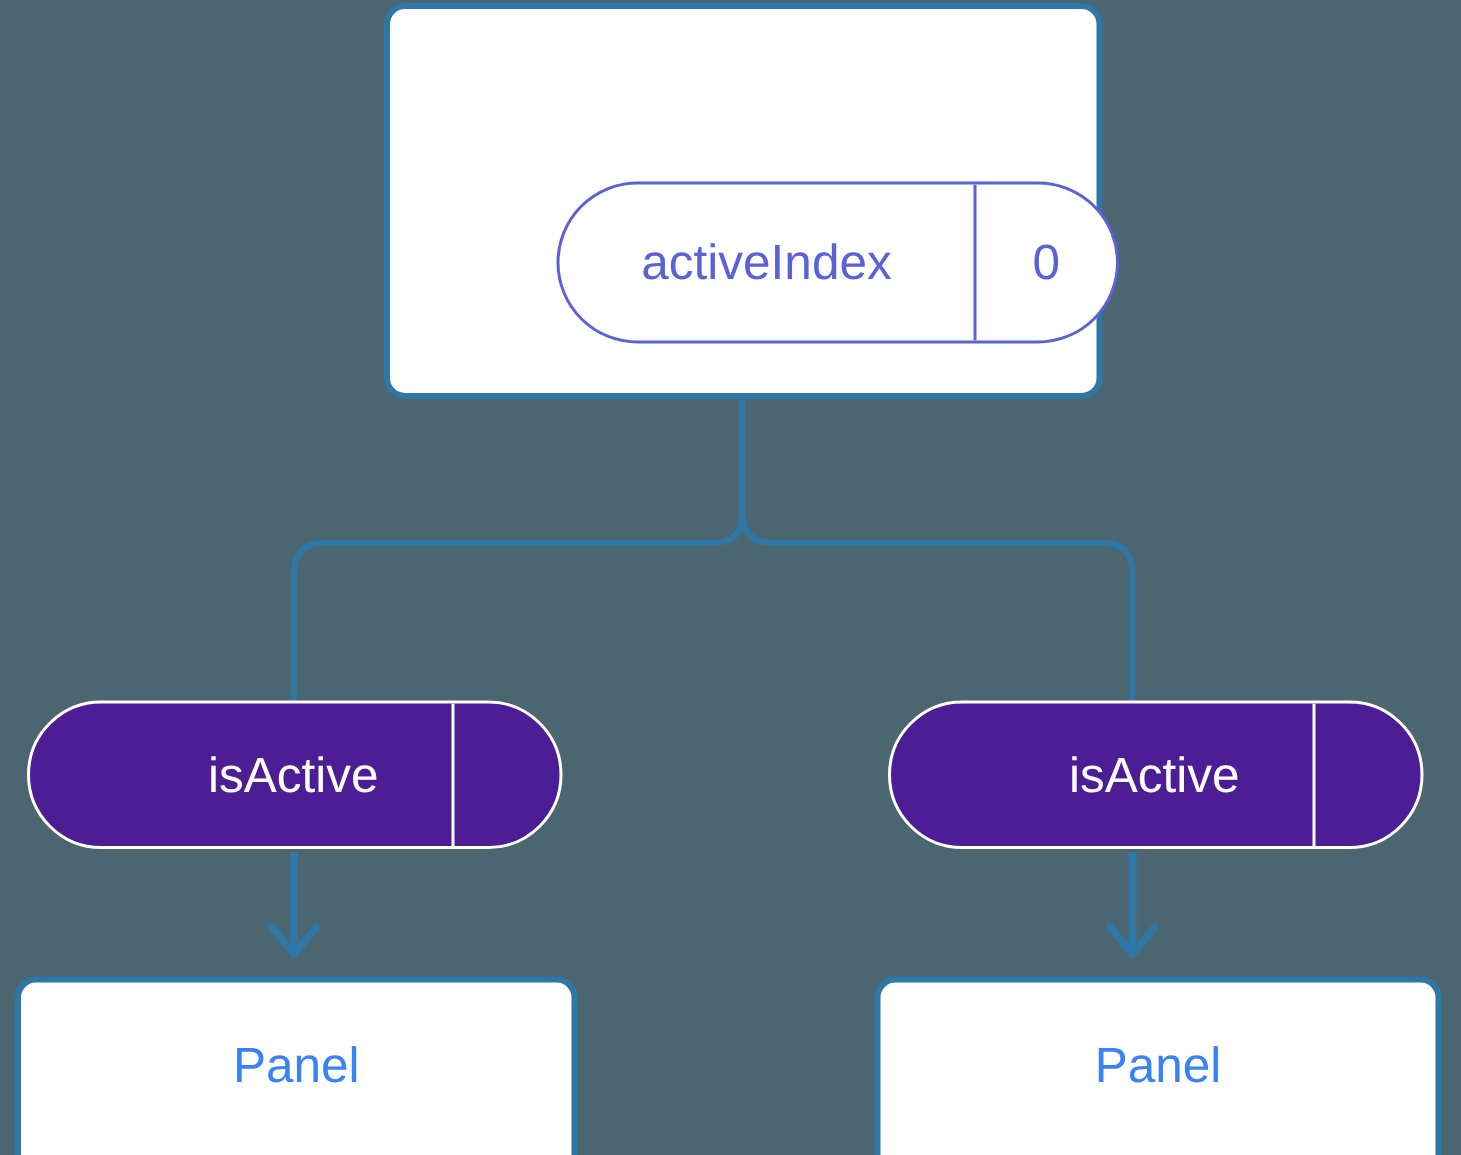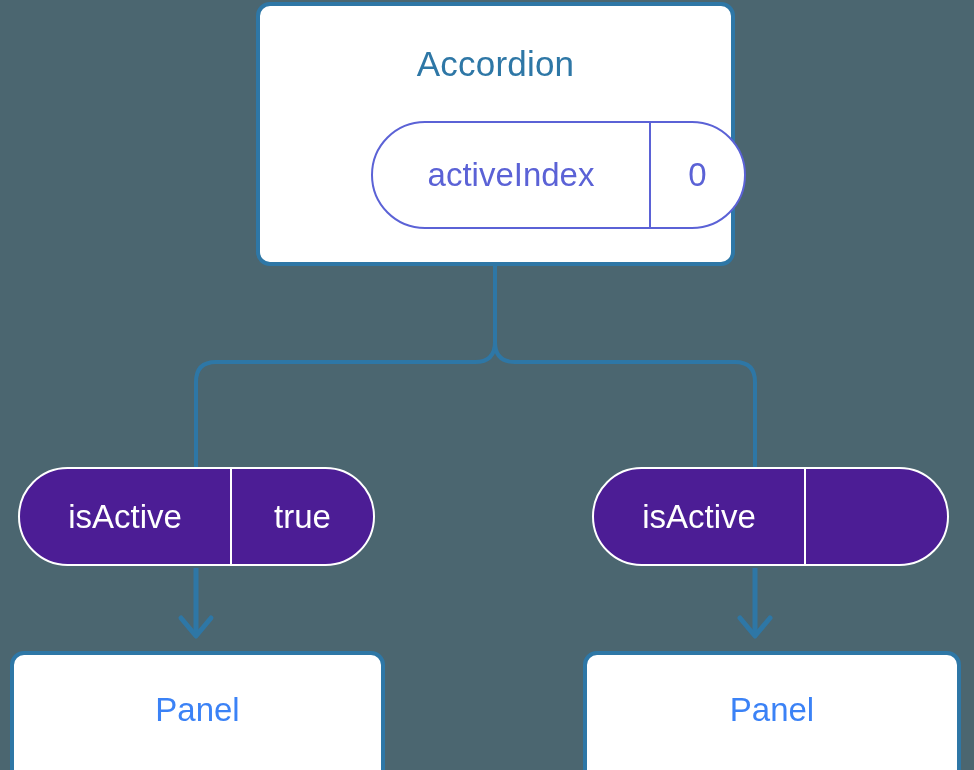--- a/index.html
+++ b/index.html
@@ -64,20 +64,21 @@
   }
 
   
   .pill {
     display: flex;
     align-items: stretch;
     border-radius: 999px;
     overflow: hidden;
     box-sizing: border-box;
     white-space: nowrap;
+    justify-content: center;
   }
 
   .pill-key,
   .pill-val {
     display: flex;
     align-items: center;
     justify-content: center;
     box-sizing: border-box;
   }
 
@@ -172,31 +173,29 @@
     <path d="M 495 266 L 495 342 Q 495 362 515 362 L 735 362 Q 755 362 755 382 L 755 467" fill="none" stroke="#2e77a6" stroke-width="4" stroke-linecap="butt"></path>
 
     <line x1="196" y1="568" x2="196" y2="634" stroke="#2e77a6" stroke-width="5"></line>
     <polyline points="181,618 196,636 211,618" fill="none" stroke="#2e77a6" stroke-width="5" stroke-linecap="round" stroke-linejoin="round"></polyline>
 
     <line x1="755" y1="568" x2="755" y2="634" stroke="#2e77a6" stroke-width="5"></line>
     <polyline points="740,618 755,636 770,618" fill="none" stroke="#2e77a6" stroke-width="5" stroke-linecap="round" stroke-linejoin="round"></polyline>
   </svg>
 
   <div class="card" id="root-card">
-    <div class="card-title">Accordion</div>
 
     <div class="pill pill--outline">
       <div class="pill-key">activeIndex</div>
       <div class="pill-val">0</div>
     </div>
   </div>
 
   <div class="pill pill--filled" id="pill-left">
     <div class="pill-key">isActive</div>
-    <div class="pill-val">true</div>
   </div>
 
   <div class="pill pill--filled" id="pill-right">
     <div class="pill-key">isActive</div>
   </div>
 
   <div class="card panel-card" id="panel-left">
     <div class="panel-label">Panel</div>
   </div>
 

